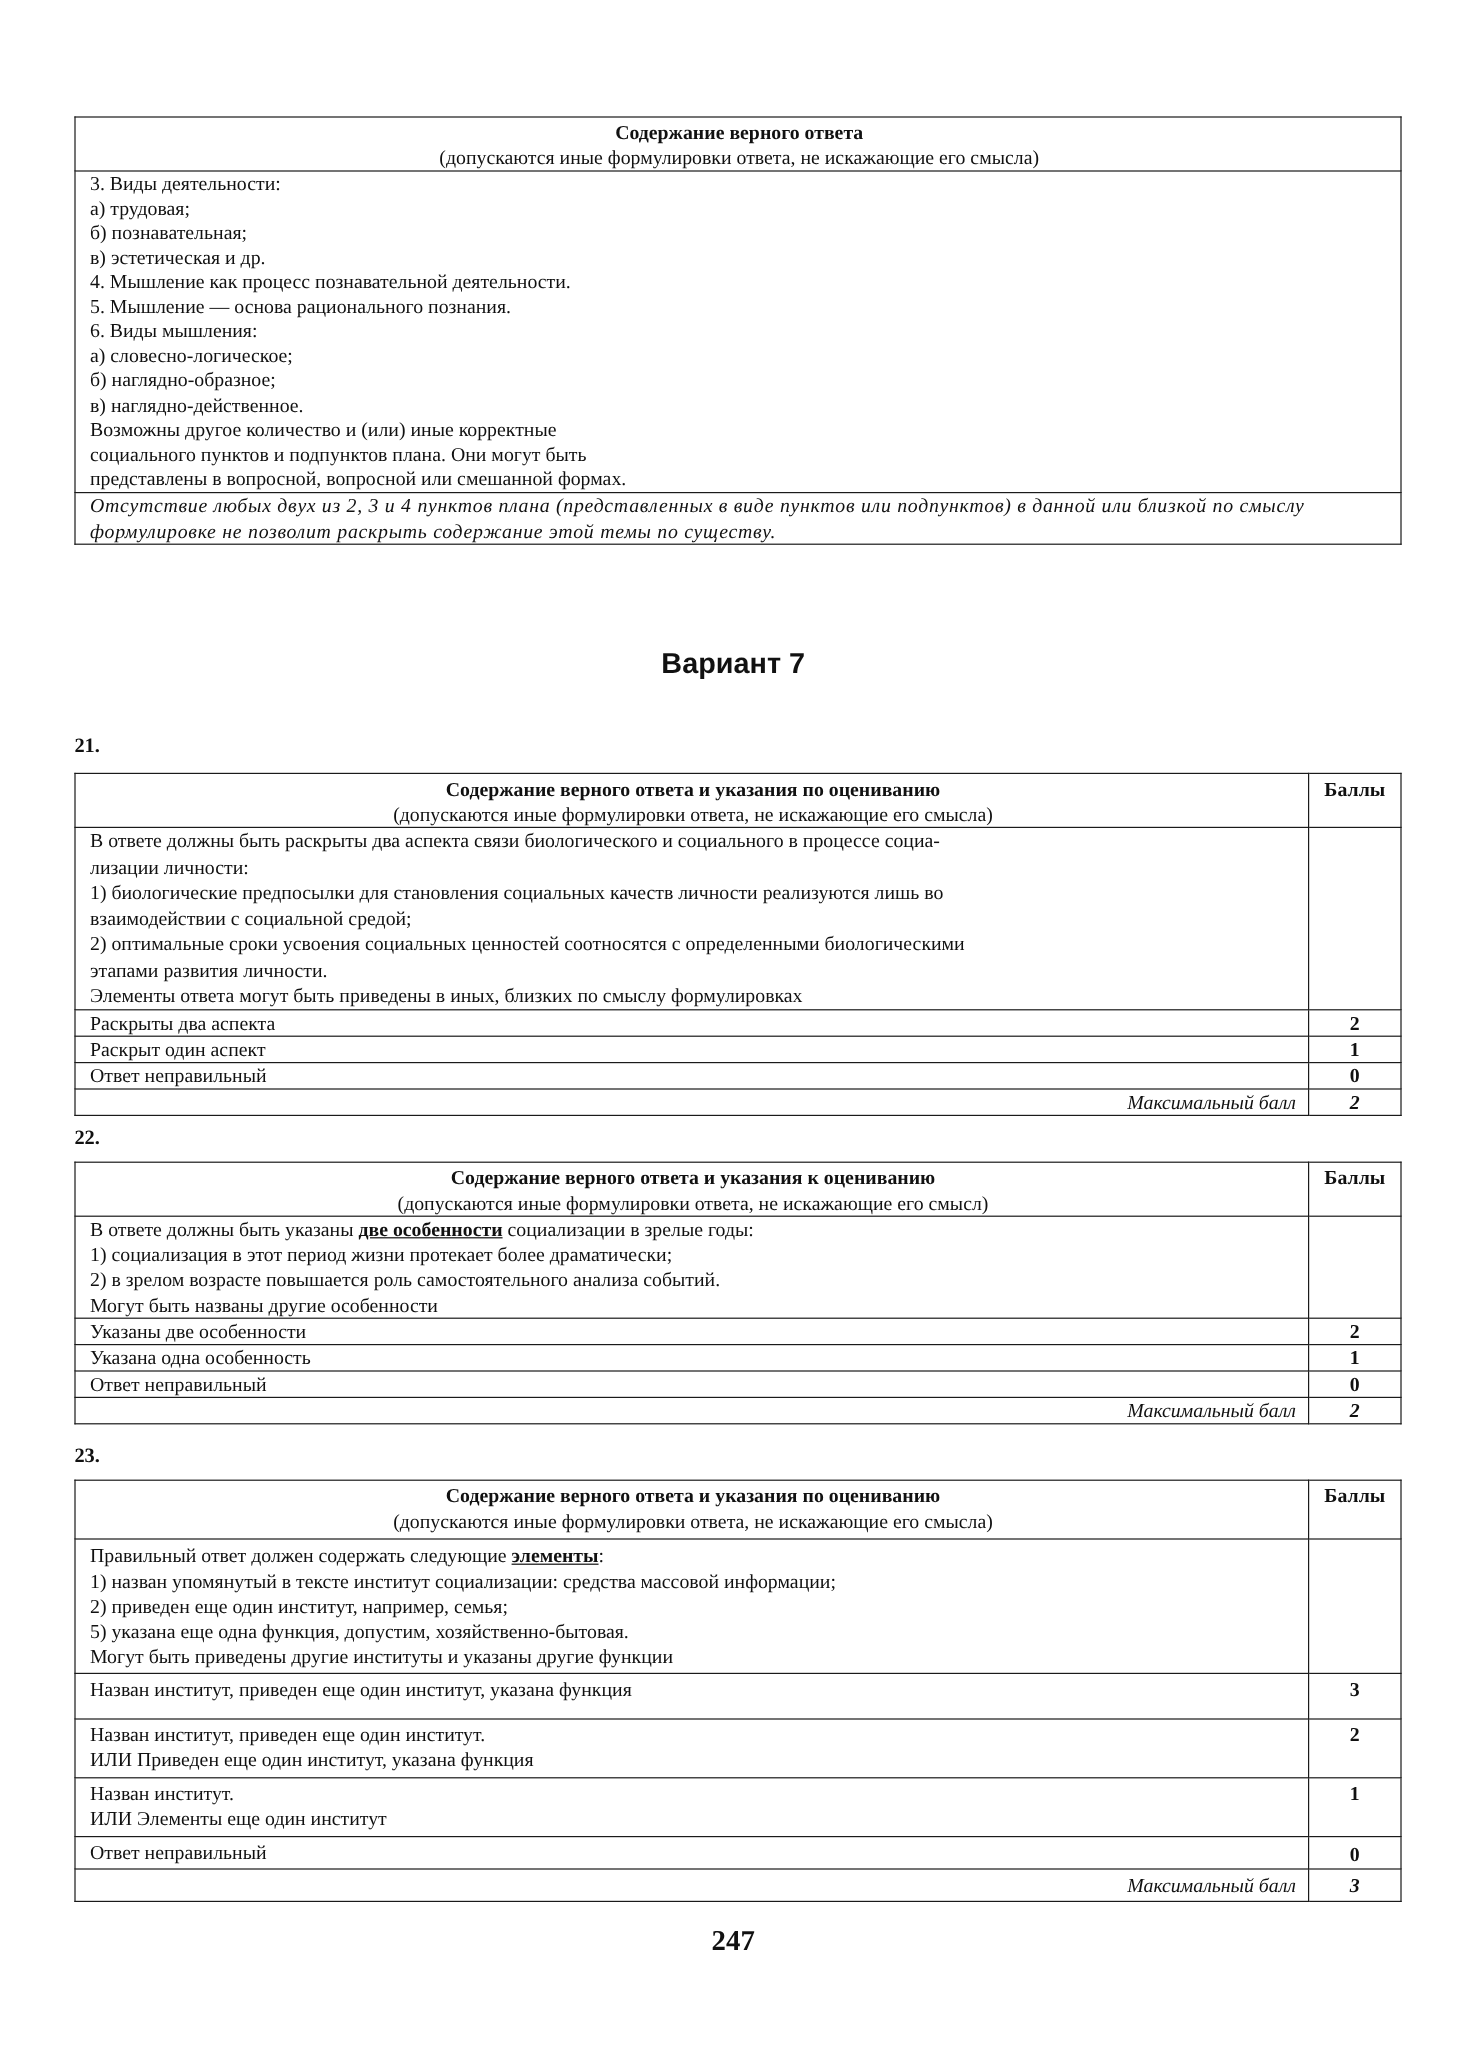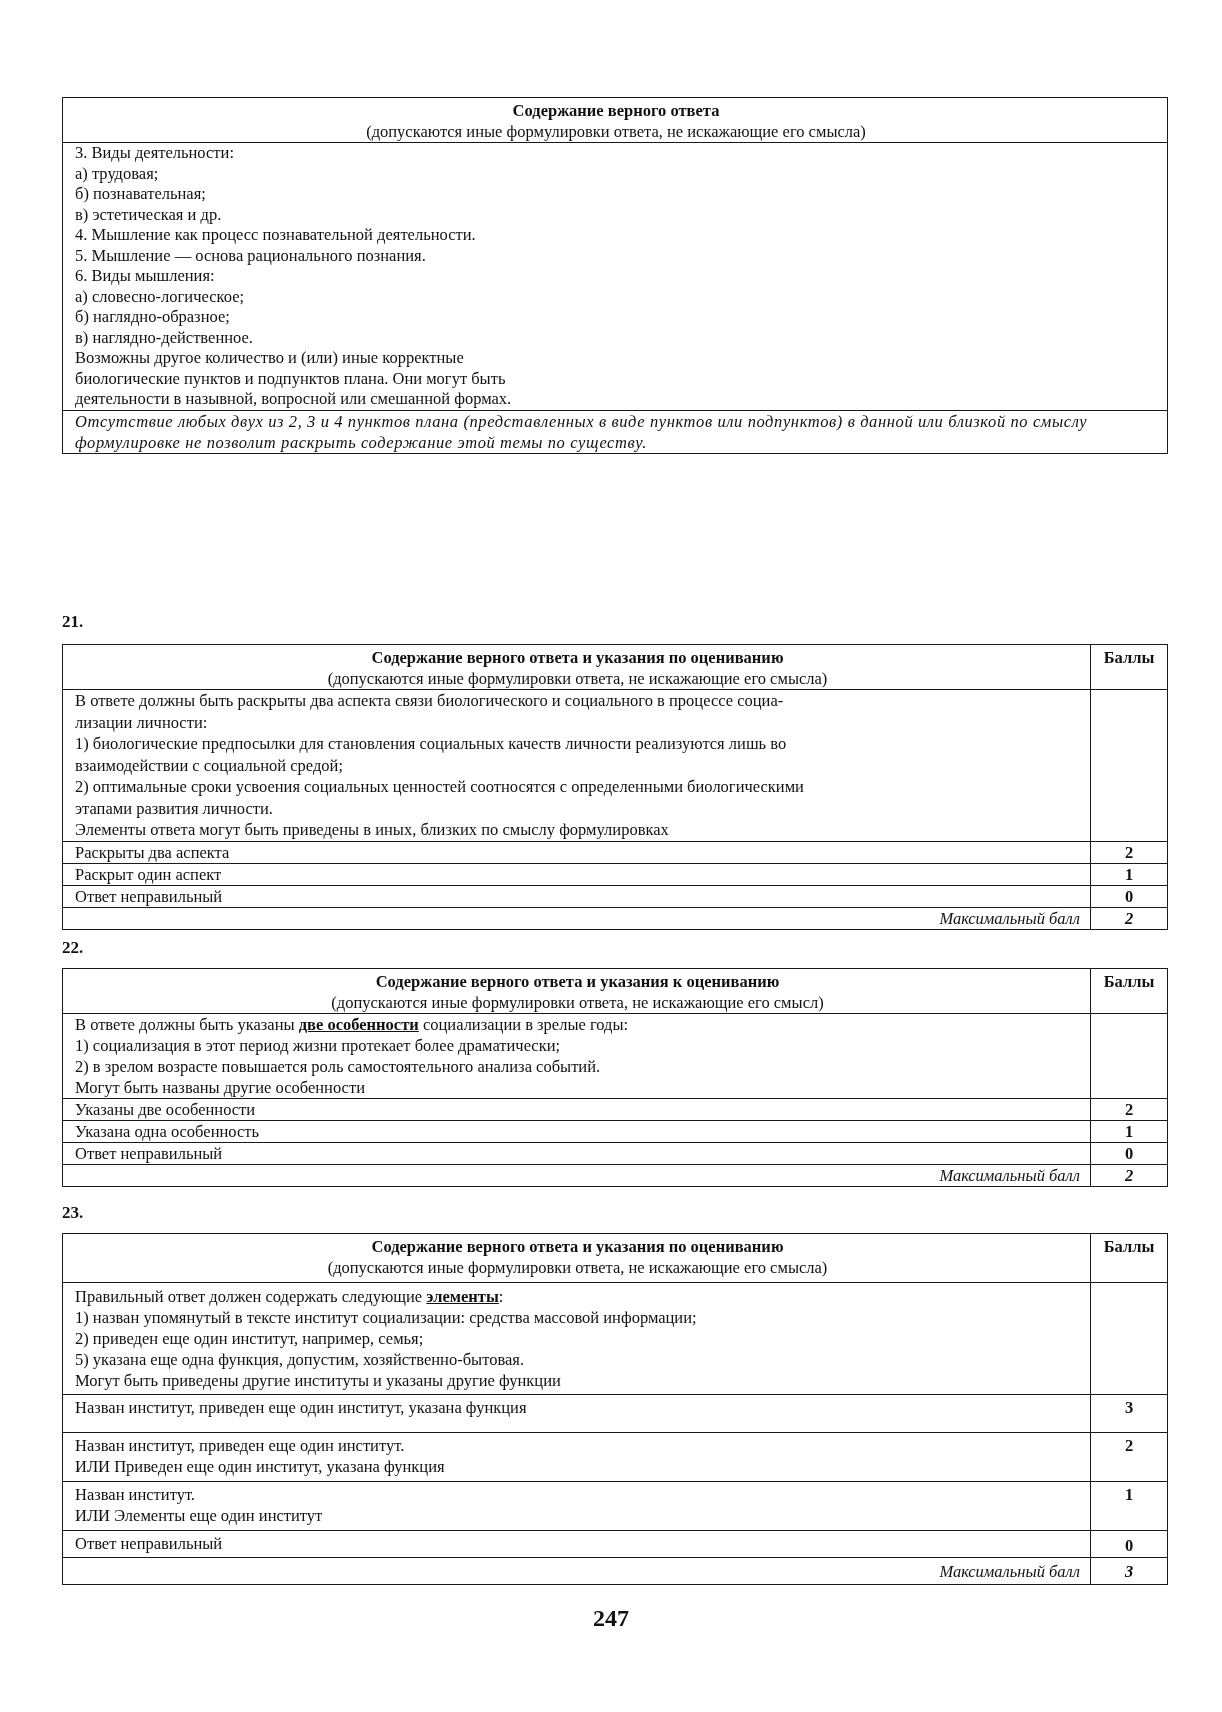--- a/index.html
+++ b/index.html
@@ -61,30 +61,31 @@
         <span class="line">а) трудовая;</span>
         <span class="line">б) познавательная;</span>
         <span class="line">в) эстетическая и др.</span>
         <span class="line">4. Мышление как процесс познавательной деятельности.</span>
         <span class="line">5. Мышление — основа рационального познания.</span>
         <span class="line">6. Виды мышления:</span>
         <span class="line">а) словесно-логическое;</span>
         <span class="line">б) наглядно-образное;</span>
         <span class="line">в) наглядно-действенное.</span>
         <span class="line">Возможны другое количество и (или) иные корректные</span>
-        <span class="line">биологические пунктов и подпунктов плана. Они могут быть</span>
-        <span class="line">деятельности в назывной, вопросной или смешанной формах.</span>
+        <span class="line">социального пунктов и подпунктов плана. Они могут быть</span>
+        <span class="line">представлены в вопросной, вопросной или смешанной формах.</span>
       </td>
     </tr>
     <tr>
       <td class="note-it" style="padding-right:8px;">Отсутствие любых двух из 2, 3 и 4 пунктов плана (представленных в виде пунктов или подпунктов) в данной или близкой по смыслу формулировке не позволит раскрыть содержание этой темы по существу.</td>
     </tr>
   </tbody>
     </table>
 
+  <div id="title">Вариант 7</div>
 
   <div class="qnum" style="top:612px;">21.</div>
   <table class="tbl" style="left:62px; top:644px; width:1106px;">
     <tbody>
         <tr>
       <td class="hdr" style="padding-top:2px;">
         <span class="line b">Содержание верного ответа и указания по оцениванию</span>
         <span class="line">(допускаются иные формулировки ответа, не искажающие его смысла)</span>
       </td>
       <td class="pts-h">Баллы</td>

